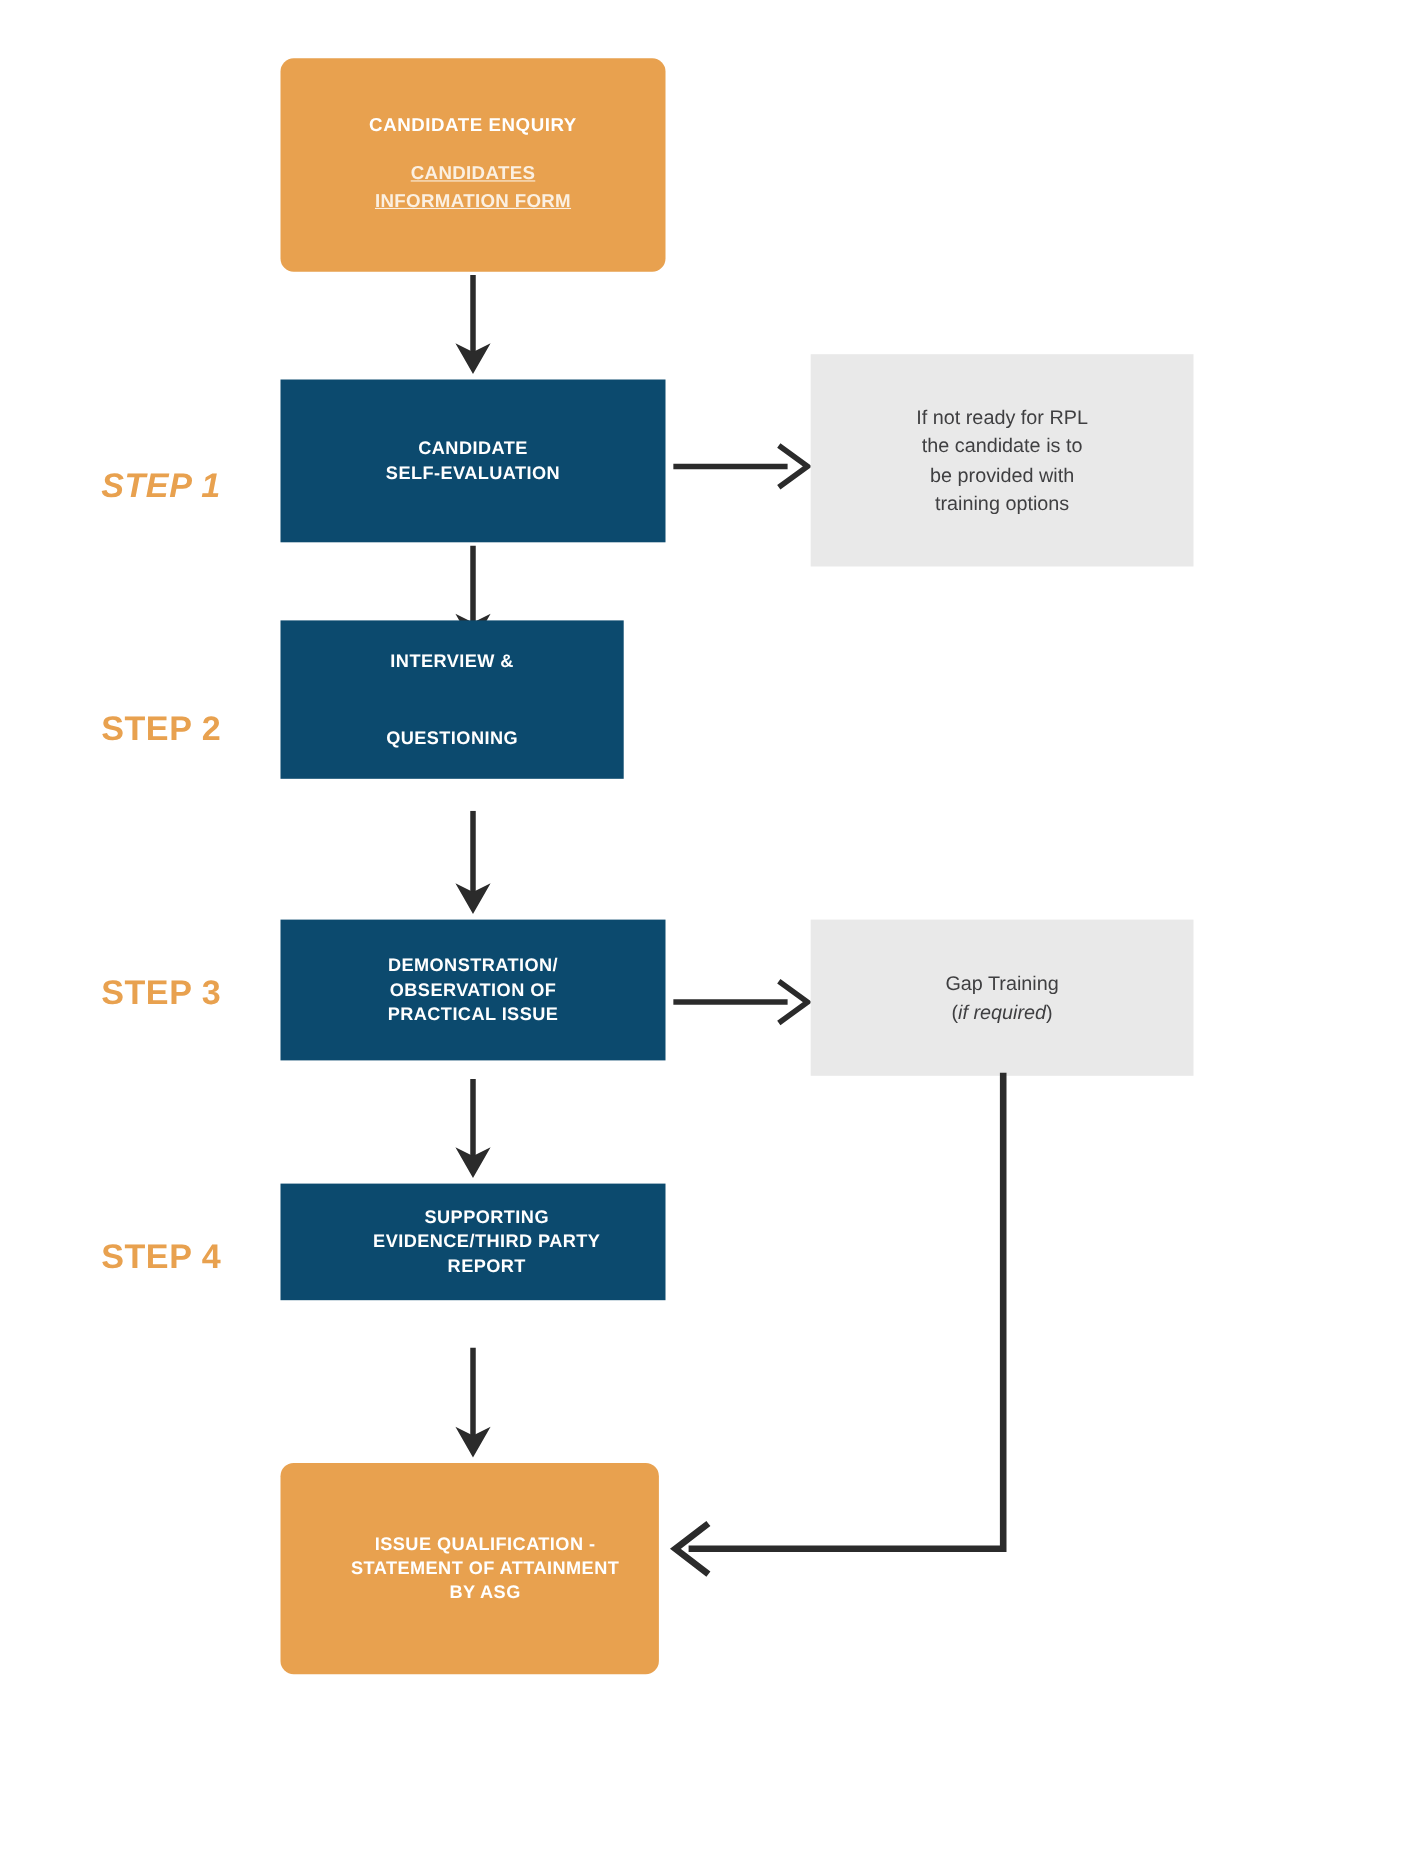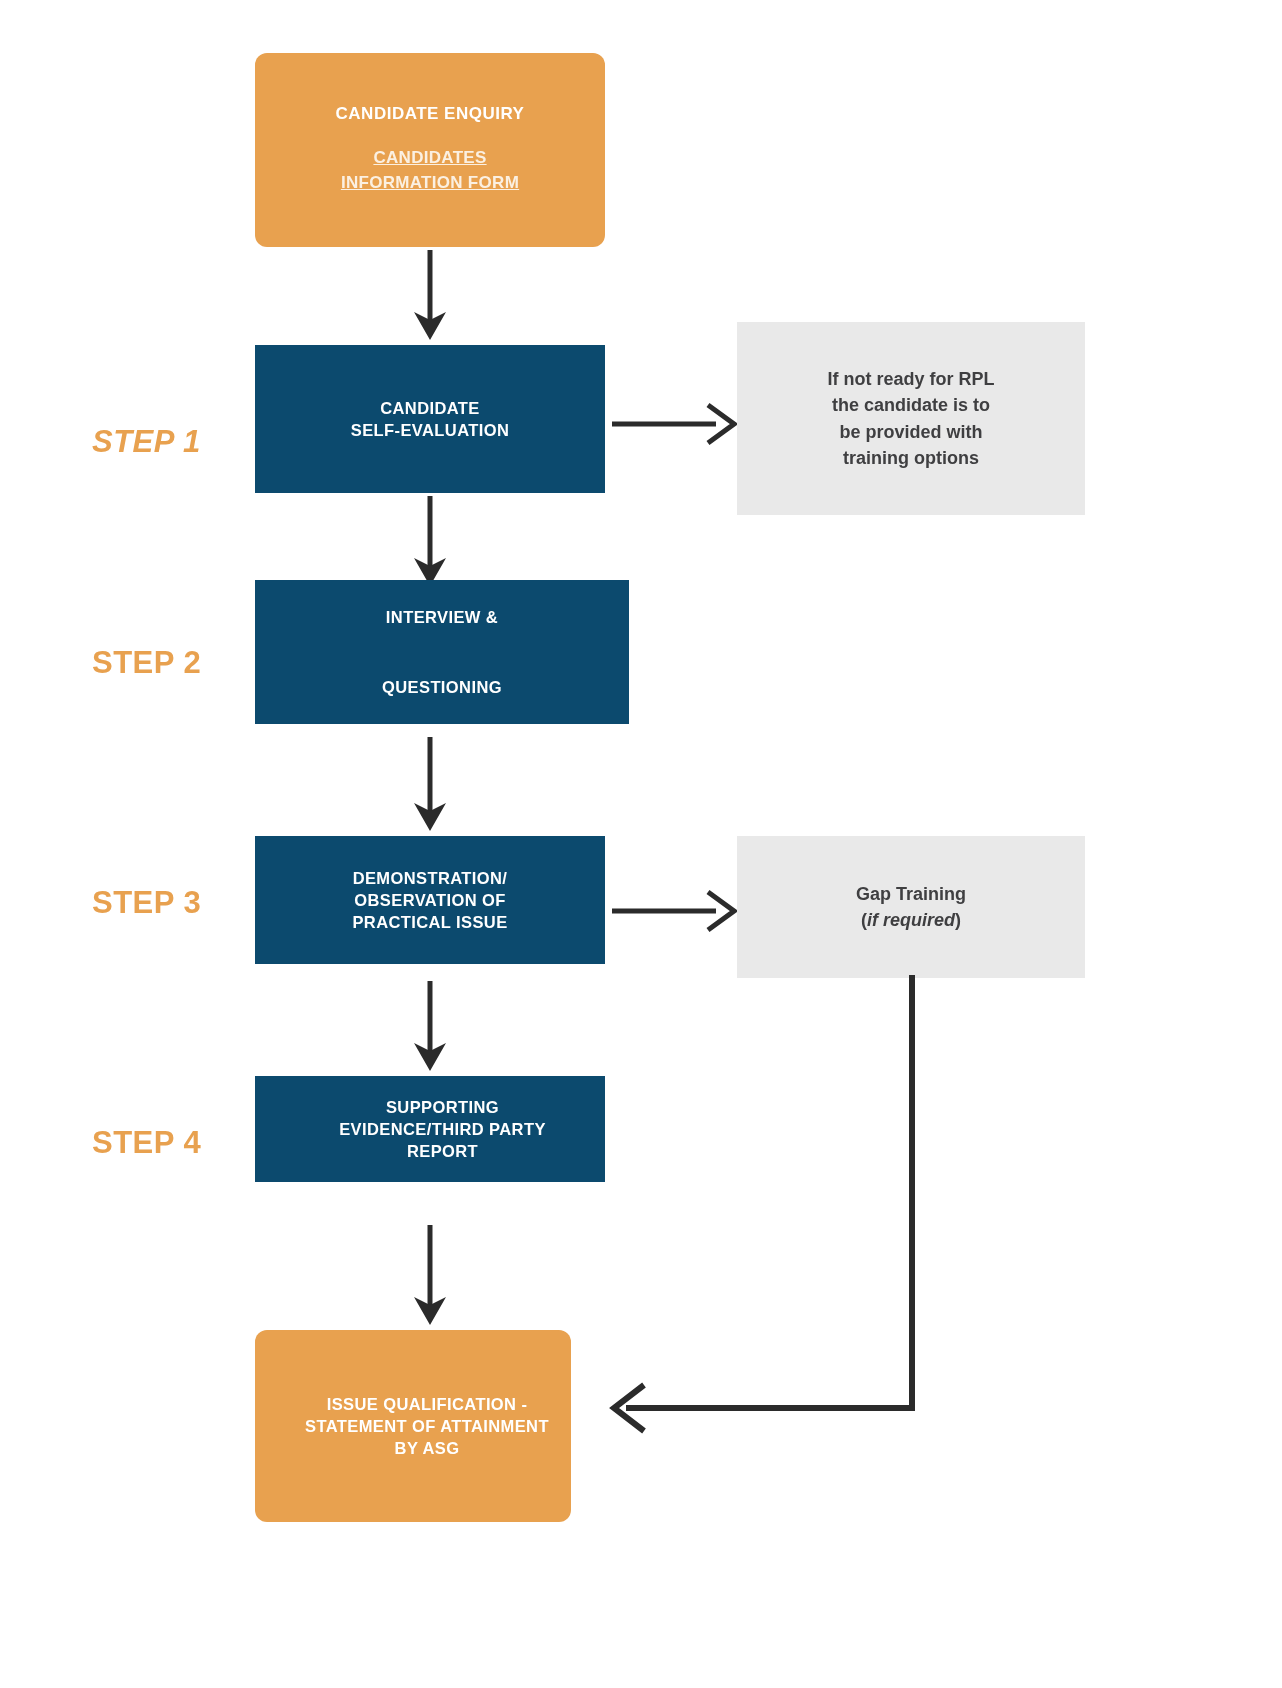--- a/index.html
+++ b/index.html
@@ -50,21 +50,21 @@
   }
 
   .box-dark .line,
   .box-orange .line {
     font-weight: bold;
     letter-spacing: 0.4px;
     line-height: 1.35;
   }
 
   .box-gray .line {
-    font-weight: bold;
+    font-weight: normal;
     line-height: 1.45;
   }
 
   
   #box-candidate-enquiry {
     left: 255px; top: 53px;
     width: 350px; height: 194px;
   }
   #box-candidate-enquiry .title {
     font-size: 17px;
@@ -77,24 +77,24 @@
     font-weight: bold;
     letter-spacing: 0.3px;
     line-height: 1.45;
     color: #fdf5ea;
     opacity: 0.95;
     text-decoration: underline;
   }
 
   
   #box-step1 { left: 255px; top: 345px; width: 350px; height: 148px; }
-  #box-step2 { left: 255px; top: 580px; width: 374px; height: 144px; gap: 48px; }
+  #box-step2 { left: 255px; top: 564px; width: 312px; height: 144px; gap: 48px; }
   #box-step3 { left: 255px; top: 836px; width: 350px; height: 128px; }
   #box-step4 { left: 255px; top: 1076px; width: 350px; height: 106px; padding-left: 25px; }
-  #box-issue  { left: 255px; top: 1330px; width: 316px; height: 192px; padding-left: 28px; }
+  #box-issue  { left: 255px; top: 1330px; width: 344px; height: 192px; padding-left: 28px; }
 
   #box-step1 .line, #box-step2 .line, #box-step3 .line, #box-step4 .line {
     font-size: 16.5px;
   }
   #box-issue .line {
     font-size: 16.5px;
   }
 
   
   #box-note-rpl {

